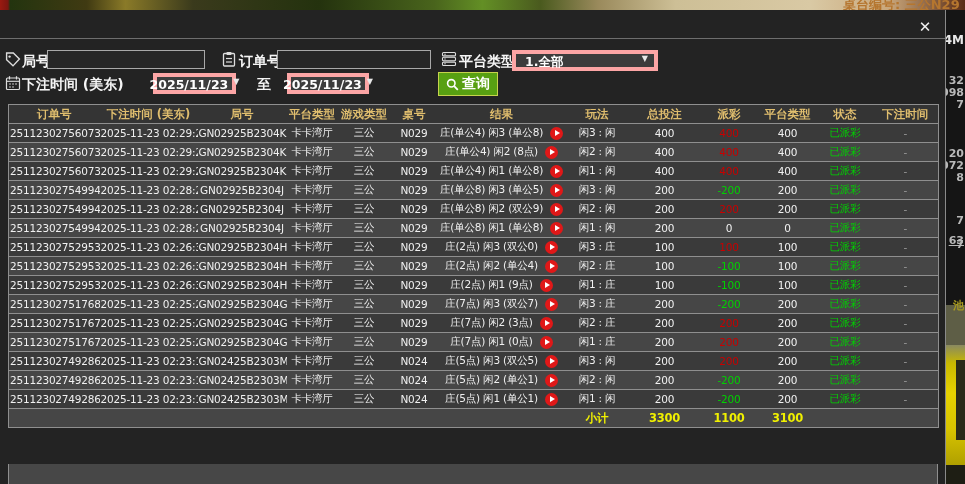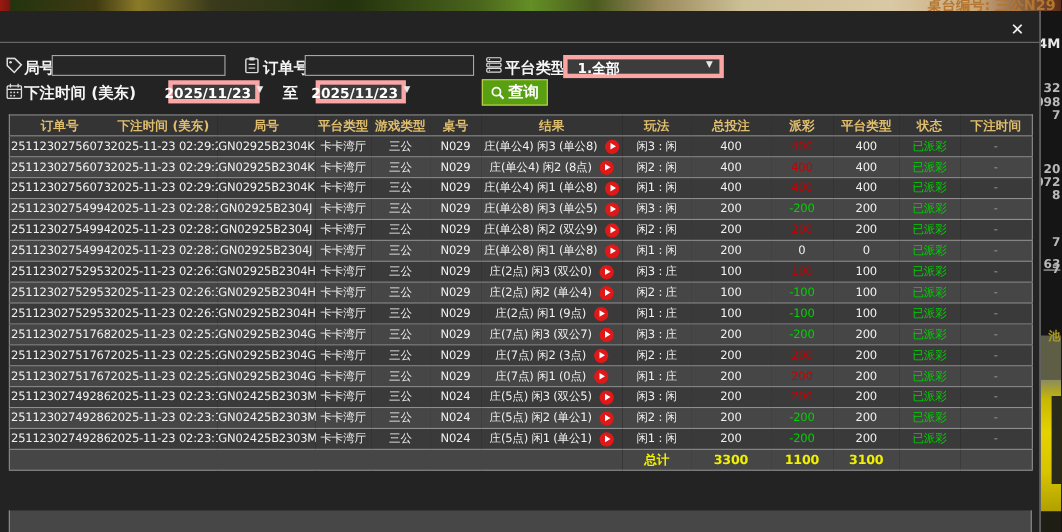--- a/index.html
+++ b/index.html
@@ -513,21 +513,21 @@
             </td>
             <td>闲1 : 闲</td>
             <td>200</td>
             <td style="color: rgb(0, 210, 0);">-200</td>
             <td>200</td>
             <td style="color: rgb(0, 210, 0);">已派彩</td>
             <td class="mode">-</td>
           </tr>
           <tr class="summary">
             <td colspan="7"></td>
-            <td>总计</td>
+            <td>小计</td>
             <td>3300</td>
             <td>1100</td>
             <td>3100</td>
             <td></td>
             <td></td>
           </tr>
         </tbody>
     </table>
 
     <div class="below-strip"></div>

